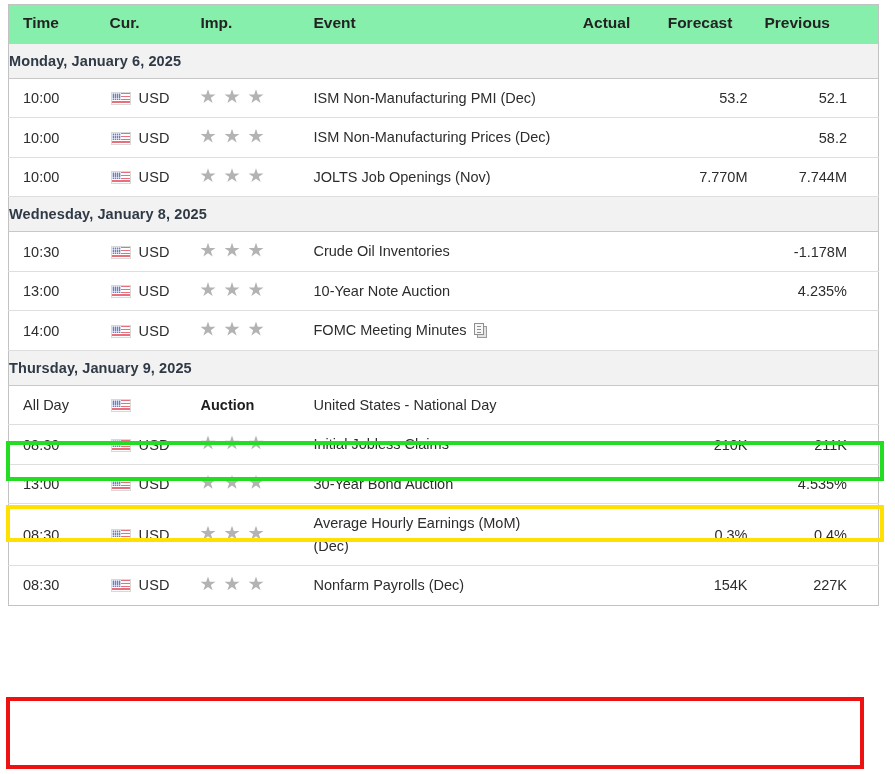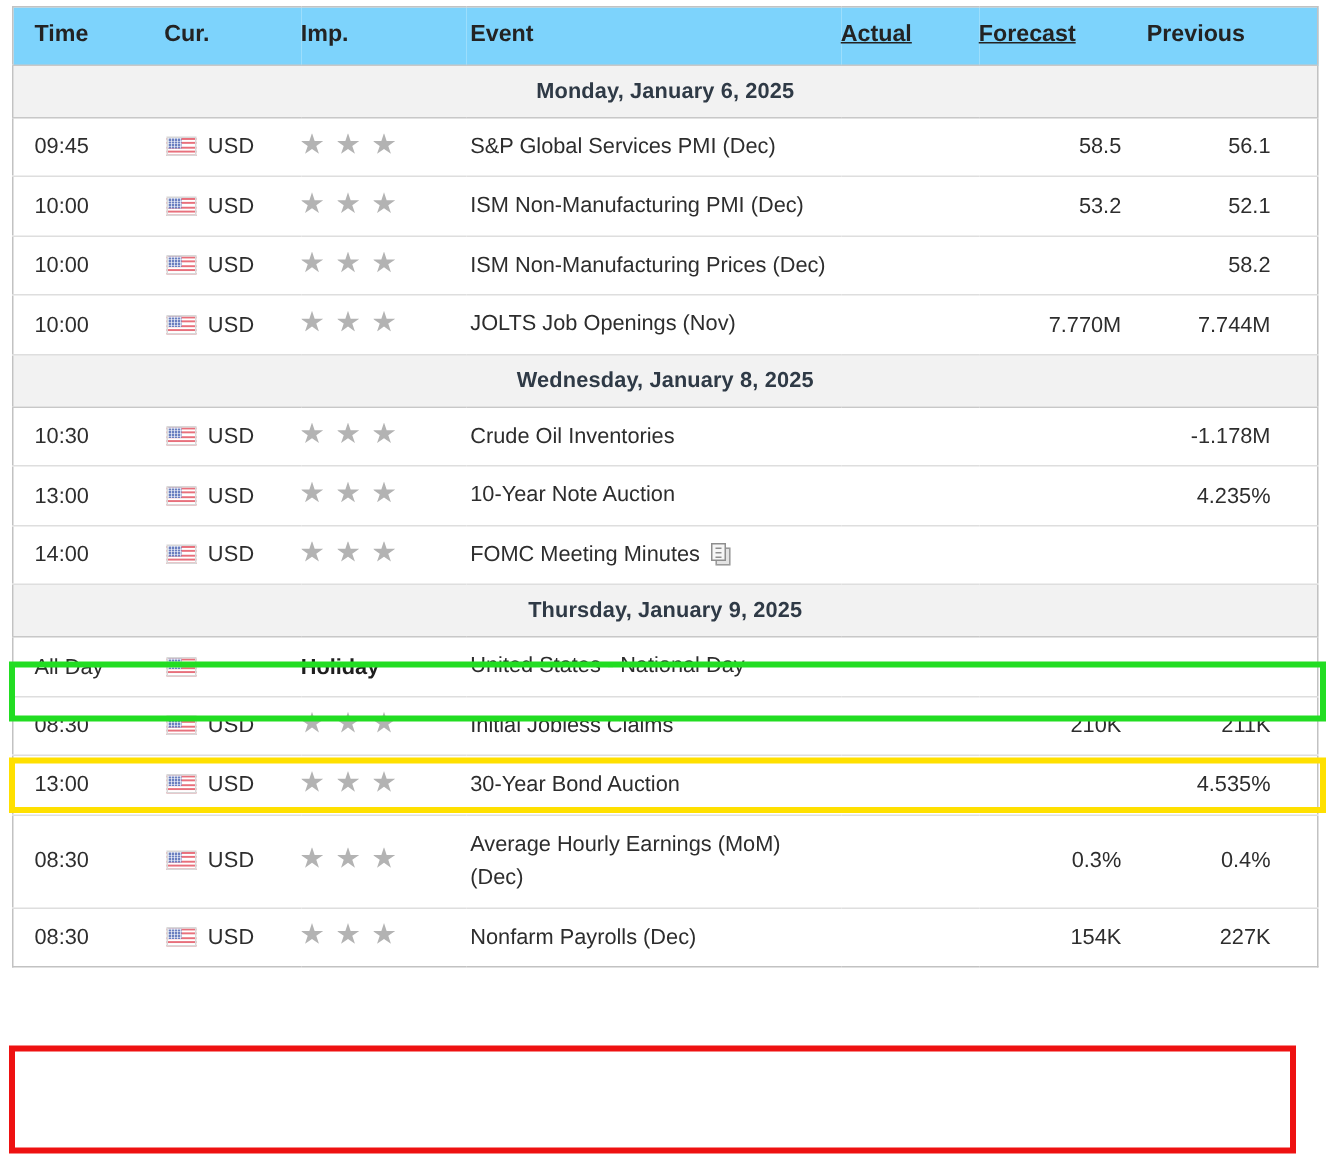--- a/index.html
+++ b/index.html
@@ -36,35 +36,35 @@
   col.c-event    { width: 250px; }
   col.c-actual   { width: 92px; }
   col.c-forecast { width: 95px; }
   col.c-previous { width: 131px; }
 
   thead th {
     font-size: 15.5px;
     font-weight: bold;
     color: #232323;
     padding: 9px 0 11px 0;
-    background: #7dd3fc;
+    background: #86efac;
     border-bottom: 1px solid #c8c8c8;
     text-align: left;
     white-space: nowrap;
   }
   thead th.h-time     { padding-left: 14px; }
   thead th.h-cur      { padding-left: 4px; }
   thead th.h-imp      { padding-left: 0px; }
   thead th.h-event    { padding-left: 3px; }
-  thead th.h-num      { text-align: left; padding-right: 0px; text-decoration: underline; }
+  thead th.h-num      { text-align: center; padding-right: 0px; }
   thead th.h-previous { text-align: center; padding-right: 31px; }
 
   tr.day-row td {
     background: #f2f2f2;
-    text-align: center;
+    text-align: left;
     font-size: 14.5px;
     font-weight: bold;
     color: #2f3a46;
     padding: 9px 0 9px 0;
     border-top: 1px solid #c8c8c8;
     border-bottom: 1px solid #c8c8c8;
     letter-spacing: 0.1px;
   }
 
   tr.ev-row td {
@@ -222,29 +222,20 @@
         <th class="h-num">Actual</th>
         <th class="h-num">Forecast</th>
         <th class="h-previous">Previous</th>
       </tr>
     </thead>
     <tbody id="ec-body">
         <tr class="day-row">
           <td colspan="7">Monday, January 6, 2025</td>
         </tr>
         <tr class="ev-row">
-          <td class="cell-time">09:45</td>
-          <td class="cell-cur"><span class="flag"><span class="canton"></span></span><span class="cur-code">USD</span></td>
-          <td class="cell-imp"><span class="stars"><span class="star"></span><span class="star"></span><span class="star"></span></span></td>
-          <td class="cell-event"><span>S&amp;P Global Services PMI (Dec)</span></td>
-          <td class="cell-num cell-actual"></td>
-          <td class="cell-num cell-forecast">58.5</td>
-          <td class="cell-previous">56.1</td>
-        </tr>
-        <tr class="ev-row">
           <td class="cell-time">10:00</td>
           <td class="cell-cur"><span class="flag"><span class="canton"></span></span><span class="cur-code">USD</span></td>
           <td class="cell-imp"><span class="stars"><span class="star"></span><span class="star"></span><span class="star"></span></span></td>
           <td class="cell-event"><span>ISM Non-Manufacturing PMI (Dec)</span></td>
           <td class="cell-num cell-actual"></td>
           <td class="cell-num cell-forecast">53.2</td>
           <td class="cell-previous">52.1</td>
         </tr>
         <tr class="ev-row">
           <td class="cell-time">10:00</td>
@@ -297,21 +288,21 @@
           <td class="cell-num cell-actual"></td>
           <td class="cell-num cell-forecast"></td>
           <td class="cell-previous"></td>
         </tr>
         <tr class="day-row">
           <td colspan="7">Thursday, January 9, 2025</td>
         </tr>
         <tr class="ev-row">
           <td class="cell-time">All Day</td>
           <td class="cell-cur"><span class="flag"><span class="canton"></span></span></td>
-          <td class="cell-imp"><span class="holiday-label">Holiday</span></td>
+          <td class="cell-imp"><span class="holiday-label">Auction</span></td>
           <td class="cell-event"><span>United States - National Day</span></td>
           <td class="cell-num cell-actual"></td>
           <td class="cell-num cell-forecast"></td>
           <td class="cell-previous"></td>
         </tr>
         <tr class="ev-row">
           <td class="cell-time">08:30</td>
           <td class="cell-cur"><span class="flag"><span class="canton"></span></span><span class="cur-code">USD</span></td>
           <td class="cell-imp"><span class="stars"><span class="star"></span><span class="star"></span><span class="star"></span></span></td>
           <td class="cell-event"><span>Initial Jobless Claims</span></td>

